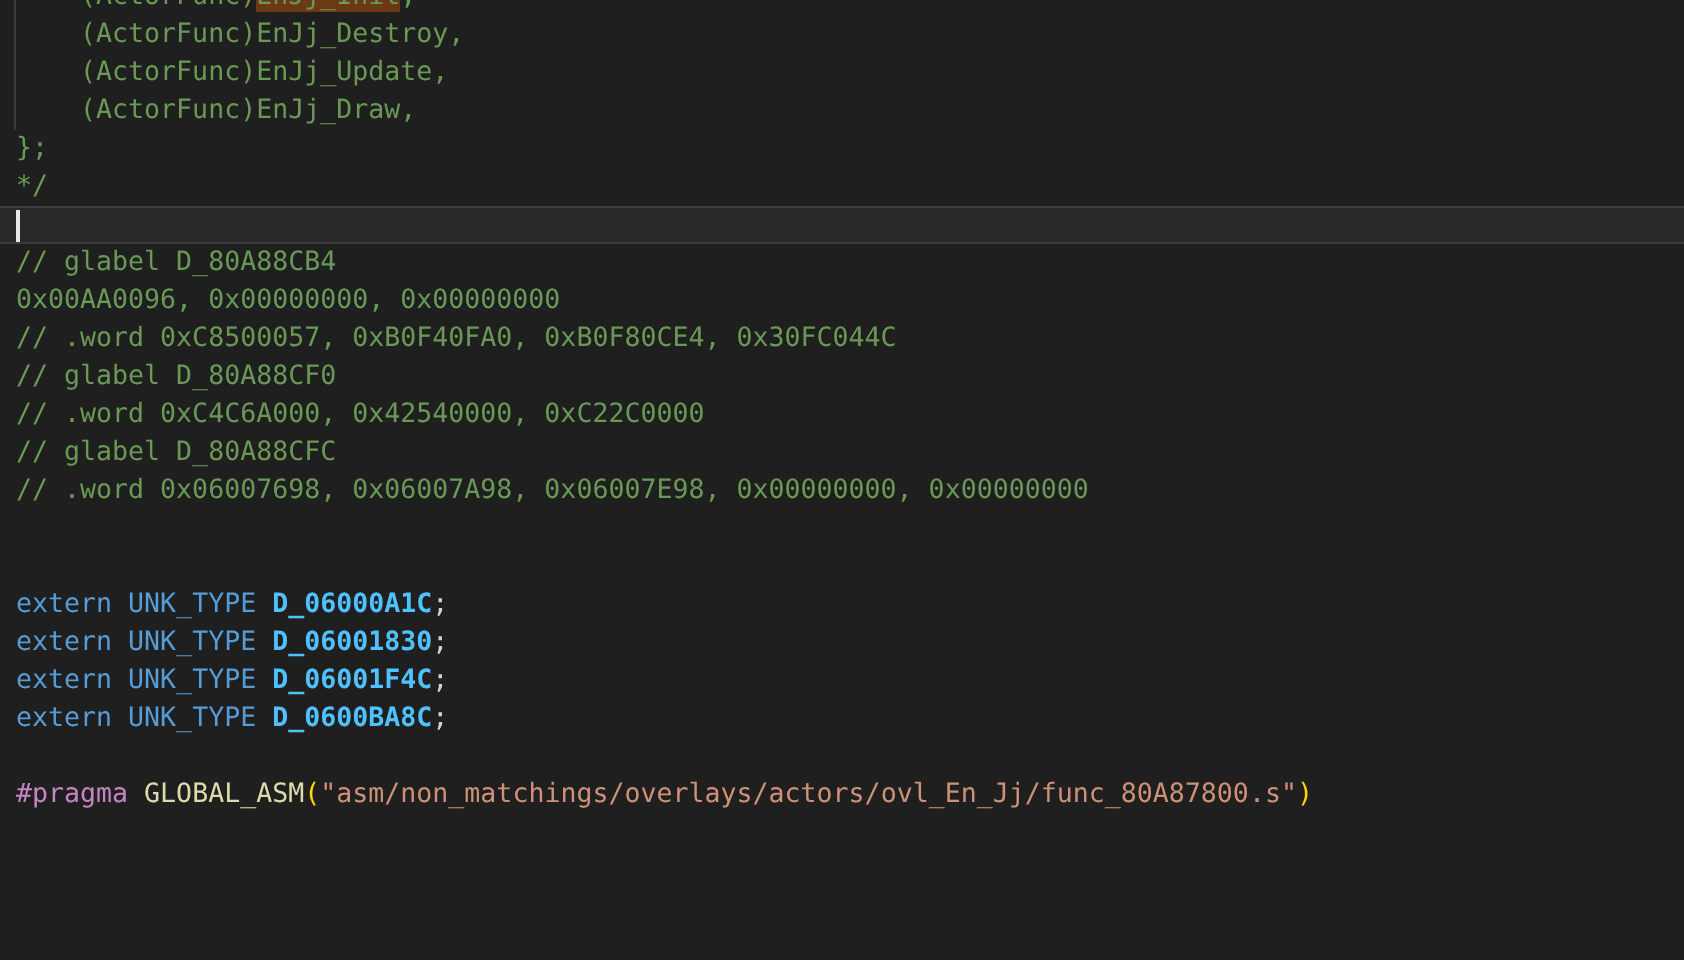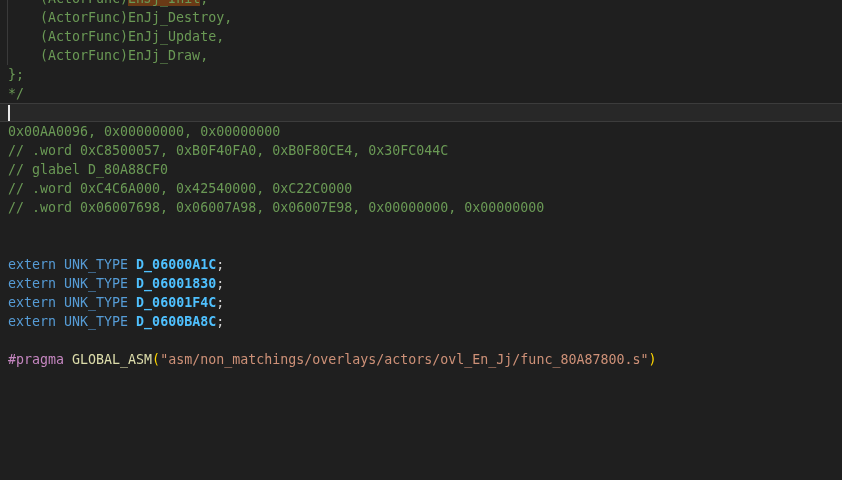--- a/index.html
+++ b/index.html
@@ -62,24 +62,26 @@
 <div class="editor">
   <div class="indent-guide"></div>
   <div class="code" id="code">
       <div class="line"><span class="tok-comment">    (ActorFunc)</span><span class="tok-comment hl">EnJj_Init</span><span class="tok-comment">,</span></div>
       <div class="line"><span class="tok-comment">    (ActorFunc)EnJj_Destroy,</span></div>
       <div class="line"><span class="tok-comment">    (ActorFunc)EnJj_Update,</span></div>
       <div class="line"><span class="tok-comment">    (ActorFunc)EnJj_Draw,</span></div>
       <div class="line"><span class="tok-comment">};</span></div>
       <div class="line"><span class="tok-comment">*/</span></div>
       <div class="line current"><span class="cursor"></span></div>
+      <div class="line"><span class="tok-comment">// glabel D_80A88CB4</span></div>
       <div class="line"><span class="tok-comment">0x00AA0096, 0x00000000, 0x00000000</span></div>
       <div class="line"><span class="tok-comment">// .word 0xC8500057, 0xB0F40FA0, 0xB0F80CE4, 0x30FC044C</span></div>
       <div class="line"><span class="tok-comment">// glabel D_80A88CF0</span></div>
       <div class="line"><span class="tok-comment">// .word 0xC4C6A000, 0x42540000, 0xC22C0000</span></div>
+      <div class="line"><span class="tok-comment">// glabel D_80A88CFC</span></div>
       <div class="line"><span class="tok-comment">// .word 0x06007698, 0x06007A98, 0x06007E98, 0x00000000, 0x00000000</span></div>
       <div class="line"></div>
       <div class="line"></div>
       <div class="line"><span class="tok-keyword">extern </span><span class="tok-type">UNK_TYPE </span><span class="tok-constant">D_06000A1C</span><span class="tok-punct">;</span></div>
       <div class="line"><span class="tok-keyword">extern </span><span class="tok-type">UNK_TYPE </span><span class="tok-constant">D_06001830</span><span class="tok-punct">;</span></div>
       <div class="line"><span class="tok-keyword">extern </span><span class="tok-type">UNK_TYPE </span><span class="tok-constant">D_06001F4C</span><span class="tok-punct">;</span></div>
       <div class="line"><span class="tok-keyword">extern </span><span class="tok-type">UNK_TYPE </span><span class="tok-constant">D_0600BA8C</span><span class="tok-punct">;</span></div>
       <div class="line"></div>
       <div class="line"><span class="tok-pragma">#pragma </span><span class="tok-func">GLOBAL_ASM</span><span class="tok-paren">(</span><span class="tok-string">"asm/non_matchings/overlays/actors/ovl_En_Jj/func_80A87800.s"</span><span class="tok-paren">)</span></div>
       <div class="line"></div>

